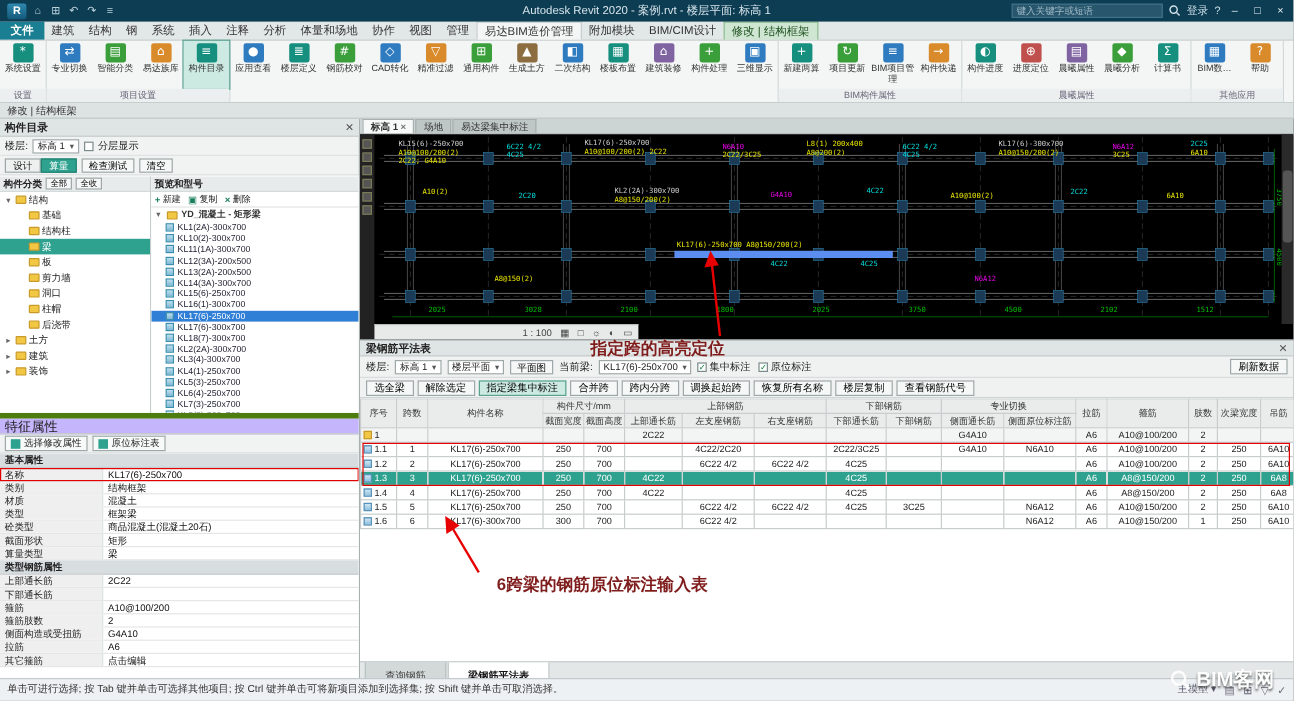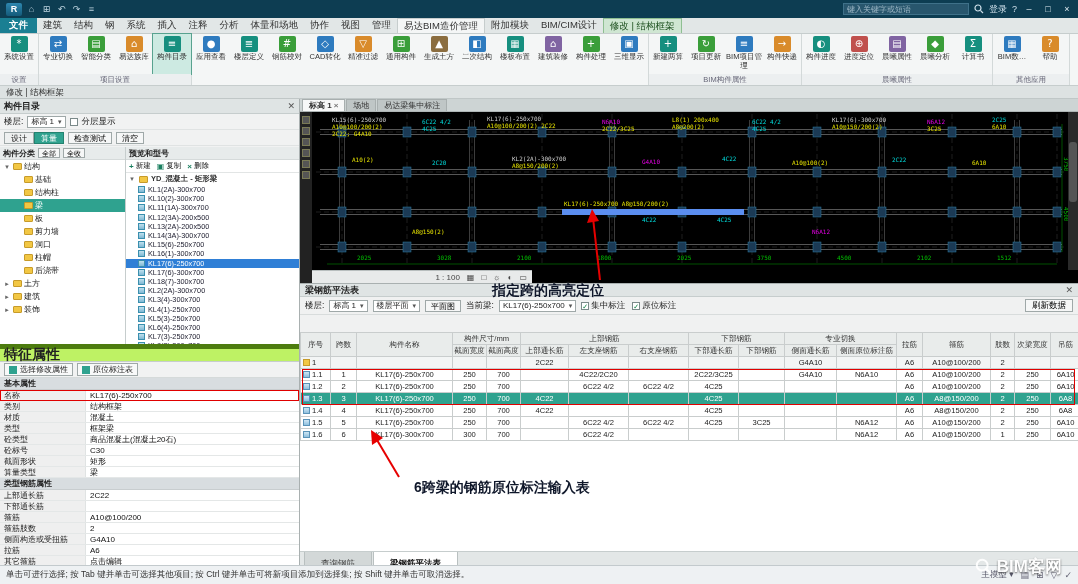--- a/index.html
+++ b/index.html
@@ -62,21 +62,21 @@
 .types-hd{height:13px;background:#e7ebeb;font-size:8px;display:flex;align-items:center;padding:0 3px;border-bottom:1px solid #d5dada;font-weight:bold;}
 #list-toolbar{height:13px;display:flex;gap:6px;align-items:center;padding:0 3px;border-bottom:1px solid #e2e5e5;font-size:7.5px;}
 .ltbtn{display:flex;align-items:center;gap:2px;cursor:pointer;}
 .lticon{color:#1a7f5f;font-weight:bold;font-size:8px;}
 .family-row{height:12px;display:flex;align-items:center;gap:3px;padding:0 2px;font-size:7.5px;font-weight:bold;color:#333;}
 #type-list{flex:1;overflow:hidden;}
 .kitem{height:9.2px;display:flex;align-items:center;gap:3px;padding-left:12px;font-size:7.3px;color:#223;cursor:pointer;white-space:nowrap;}
 .kitem.sel{background:#2f7fd6;color:#fff;}
 .kicon{width:7px;height:7px;border:1px solid #3a8fae;background:linear-gradient(#bfe0ee,#7fb8d4);flex:none;}
 .lp-feature{position:absolute;top:250px;left:0;right:0;bottom:0;display:flex;flex-direction:column;background:#f1f2f2;}
-.feat-hd{height:13px;background:#bef264;font-size:14px;font-weight:bold;display:flex;align-items:center;padding:0 4px;border-bottom:1px solid #c6cdcd;}
+.feat-hd{height:13px;background:#c4b5fd;font-size:11px;font-weight:normal;display:flex;align-items:center;padding:0 4px;border-bottom:1px solid #c6cdcd;}
 #feature-buttons{height:16px;display:flex;align-items:center;gap:4px;padding:0 4px;border-bottom:1px solid #d5dada;}
 .fbtn{border:1px solid #9fa8a8;background:#f8f9f9;font-size:8px;height:13px;display:flex;align-items:center;gap:3px;padding:0 4px;cursor:pointer;}
 .fico{width:8px;height:8px;background:#2fa28f;flex:none;}
 #prop-rows{flex:1;overflow:hidden;background:#fff;}
 .psec{height:12px;background:#d8dde0;font-size:8px;font-weight:bold;padding-left:4px;line-height:12px;border-bottom:1px solid #c8cdcf;}
 .prow{display:flex;height:11px;border-bottom:1px solid #e4e7e7;font-size:8px;}
 .prow.boxed{outline:1.5px solid #e00000;outline-offset:-1px;}
 .plabel{width:86px;background:#efefef;border-right:1px solid #e0e3e3;padding-left:4px;line-height:11px;overflow:hidden;white-space:nowrap;}
 .pvalue{flex:1;padding-left:4px;line-height:11px;overflow:hidden;white-space:nowrap;color:#111;}
 
@@ -116,41 +116,42 @@
 .bp-tabs{position:absolute;left:0;right:0;bottom:0;height:14px;background:#e3e7e7;display:flex;gap:1px;padding-left:4px;border-top:1px solid #c6cdcd;}
 .btab{height:24px;padding:0 16px;font-size:8.5px;display:flex;align-items:center;background:#d3d8d8;border:1px solid #b9c0c0;border-top:none;color:#444;cursor:pointer;}
 .btab.active{background:#fff;font-weight:bold;color:#111;}
 
 
 #statusbar{position:absolute;left:0;right:0;bottom:0;height:19px;background:#eef1f3;border-top:1px solid #c3cacd;display:flex;align-items:center;font-size:8.5px;padding:0 6px;gap:8px;color:#333;z-index:6;}
 .sb-right{margin-left:auto;display:flex;align-items:center;gap:7px;color:#556;}
 .sbico{font-size:9px;color:#667;}
 
 
-.anno{position:absolute;color:#0f172a;font-weight:bold;font-size:14px;z-index:60;text-shadow:0 0 2px rgba(255,255,255,.6);white-space:nowrap;}
+.anno{position:absolute;color:#7f1d1d;font-weight:bold;font-size:14px;z-index:60;text-shadow:0 0 2px rgba(255,255,255,.6);white-space:nowrap;}
 #anno1{left:492px;top:282px;}
 #anno2{left:414px;top:479px;}
 #red-row-box{position:absolute;left:302px;top:369px;width:773px;height:36px;border:1.5px solid #e00000;z-index:55;pointer-events:none;}
 #anno-arrows{position:absolute;left:0;top:0;width:1078px;height:584px;z-index:58;pointer-events:none;}
 #watermark{position:absolute;right:16px;bottom:6px;z-index:70;display:flex;align-items:center;gap:4px;color:#fff;font-size:17px;font-weight:bold;text-shadow:0 1px 2px rgba(60,60,60,.85);opacity:.95;}
 </style>
 </head>
 <body>
 
 <div id="app">
 
   <div id="titlebar">
     <div class="tb-left">
       <span class="rlogo">R</span>
       <span class="qa">⌂</span>
       <span class="qa">⊞</span>
       <span class="qa">↶</span>
       <span class="qa">↷</span>
       <span class="qa">≡</span>
     </div>
+    <div class="tb-title">Autodesk Revit 2020 - 案例.rvt - 楼层平面: 标高 1</div>
     <div class="tb-right">
       <input class="tb-search" placeholder="键入关键字或短语" style="">
       <svg class="tbico" width="10" height="10" viewBox="0 0 10 10">
           <circle cx="4" cy="4" r="3" fill="none" stroke="#cfe0ea" stroke-width="1.2"></circle>
           <line x1="6.4" y1="6.4" x2="9" y2="9" stroke="#cfe0ea" stroke-width="1.2"></line>
         </svg>
       <span class="tbico">登录</span>
       <span class="tbico">?</span>
       <span class="winbtn">–</span>
       <span class="winbtn">□</span>
@@ -540,24 +541,20 @@
             <div class="plabel">材质</div>
             <div class="pvalue">混凝土</div>
           </div>
           <div class="prow">
             <div class="plabel">类型</div>
             <div class="pvalue">框架梁</div>
           </div>
           <div class="prow">
             <div class="plabel">砼类型</div>
             <div class="pvalue">商品混凝土(混凝土20石)</div>
-          </div>
-          <div class="prow">
-            <div class="plabel">砼标号</div>
-            <div class="pvalue">C30</div>
           </div>
           <div class="prow">
             <div class="plabel">截面形状</div>
             <div class="pvalue">矩形</div>
           </div>
           <div class="prow">
             <div class="plabel">算量类型</div>
             <div class="pvalue">梁</div>
           </div>
           <div class="psec">类型钢筋属性</div>
@@ -789,20 +786,31 @@
             <span class="cbox">✓</span>
             <span>集中标注</span>
           </span>
           <span class="cbwrap">
             <span class="cbox">✓</span>
             <span>原位标注</span>
           </span>
         </span>
       <button class="abtn" style="margin-left:auto">刷新数据</button>
     </div>
+    <div class="bp-actions" id="bp-actions">
+        <button class="abtn">选全梁</button>
+        <button class="abtn">解除选定</button>
+        <button class="abtn active">指定梁集中标注</button>
+        <button class="abtn">合并跨</button>
+        <button class="abtn">跨内分跨</button>
+        <button class="abtn">调换起始跨</button>
+        <button class="abtn">恢复所有名称</button>
+        <button class="abtn">楼层复制</button>
+        <button class="abtn">查看钢筋代号</button>
+      </div>
     <div id="bt-wrap">
       <table id="beam-table">
         <colgroup id="bt-cols">
             <col style="width: 30px;">
             <col style="width: 26px;">
             <col style="width: 96px;">
             <col style="width: 34px;">
             <col style="width: 34px;">
             <col style="width: 48px;">
             <col style="width: 60px;">

